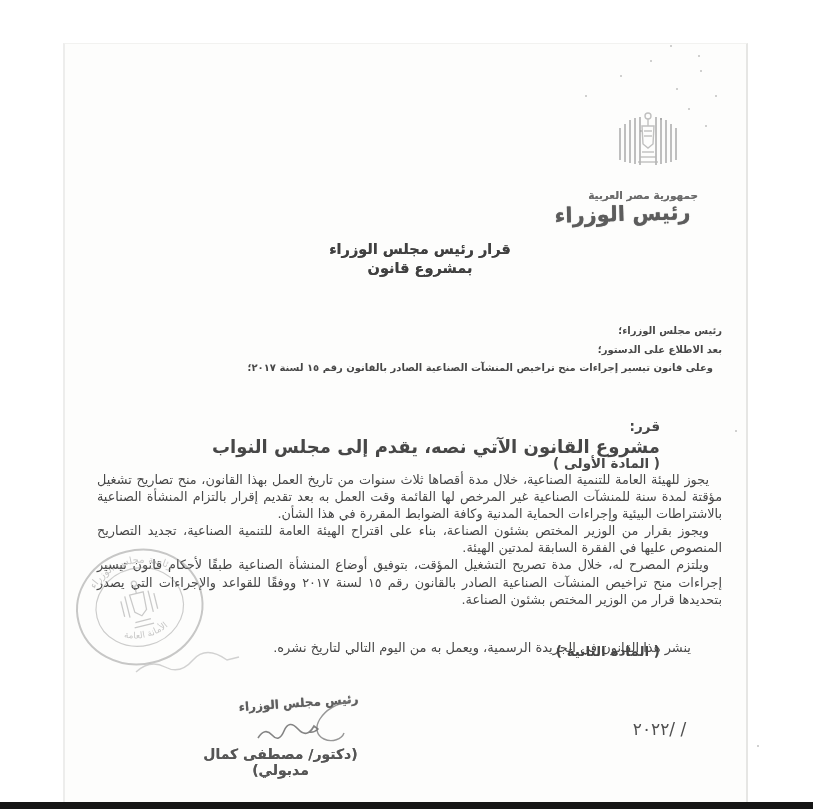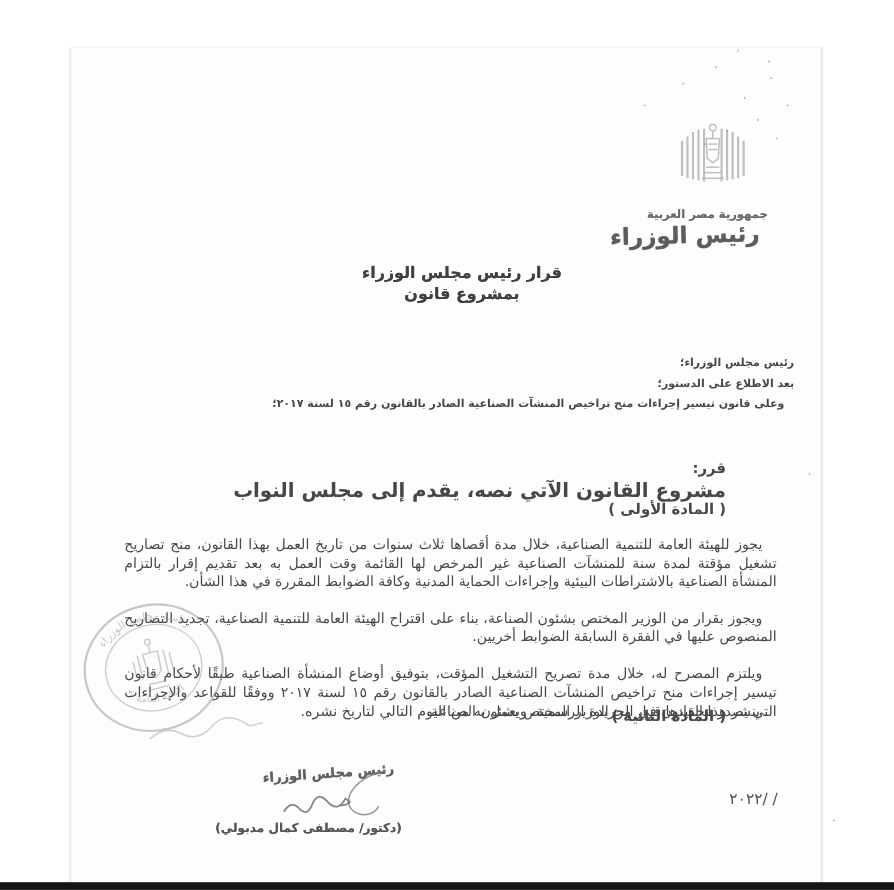--- a/index.html
+++ b/index.html
@@ -40,31 +40,31 @@
   .preamble{left:95px;top:322px;width:627px;}
   .pre-line{font-size:10px;line-height:18.6px;text-align:right;}
   .pre-line.ind{padding-right:9px;font-weight:bold;}
   
   .decided{left:180px;top:418px;width:480px;font-size:13.5px;}
   .submission{left:180px;top:436px;width:480px;font-size:18px;}
   .article-head{width:480px;left:180px;font-size:13.5px;}
   
   .bodytext{left:97px;top:471px;width:625px;font-size:12.8px;line-height:17.1px;
     text-align:justify;}
-  .bodytext p{margin:16px;text-indent:13px;}
+  .bodytext p{margin:0;text-indent:13px;}
   .article2-line{left:97px;top:640px;width:612px;font-size:13px;
     padding-right:18px;box-sizing:border-box;}
   
   .sig-title{left:231px;top:696px;width:135px;font-size:12px;font-weight:bold;
     color:#5f5f5f;text-align:center;transform:rotate(-4deg);
     text-shadow:0 0 .7px #777;}
-  .sig-name{left:193px;top:746px;width:175px;font-size:11px;font-weight:bold;
+  .sig-name{left:193px;top:746px;width:175px;font-size:14px;font-weight:bold;
     color:#565656;text-align:center;text-shadow:0 0 .6px #777;}
-  .sig-date{left:612px;top:719px;width:95px;font-size:14px;color:#4f4f4f;
-    direction:ltr;text-align:right;letter-spacing:1px;}
+  .sig-date{left:612px;top:719px;width:95px;font-size:17px;color:#4f4f4f;
+    direction:ltr;text-align:center;letter-spacing:1px;}
   .sig-curve,.sig-scribble,.pencil-scribble{position:absolute;}
   
   .stamp{position:absolute;left:70px;top:543px;width:140px;height:130px;
     opacity:.42;transform:rotate(-14deg);}
   
   .bottom-bar{position:absolute;left:0;top:802px;width:813px;height:7px;
     background:#151515;}
   
   .speck{position:absolute;width:2px;height:2px;border-radius:50%;
     background:#8f8f8f;opacity:.55;}
@@ -114,21 +114,21 @@
   <div class="pre-line bold">بعد الاطلاع على الدستور؛</div>
   <div class="pre-line ind">وعلى قانون تيسير إجراءات منح تراخيص المنشآت الصناعية الصادر بالقانون رقم ١٥ لسنة ٢٠١٧؛</div>
 </div>
 
 <div class="txt bold center decided">قرر:</div>
 <div class="txt bold center submission">مشروع القانون الآتي نصه، يقدم إلى مجلس النواب</div>
 <div class="txt bold center article-head" style="top:455px;">( المادة الأولى )</div>
 
 <div class="txt bodytext">
   <p>يجوز للهيئة العامة للتنمية الصناعية، خلال مدة أقصاها ثلاث سنوات من تاريخ العمل بهذا القانون، منح تصاريح تشغيل مؤقتة لمدة سنة للمنشآت الصناعية غير المرخص لها القائمة وقت العمل به بعد تقديم إقرار بالتزام المنشأة الصناعية بالاشتراطات البيئية وإجراءات الحماية المدنية وكافة الضوابط المقررة في هذا الشأن.</p>
-  <p>ويجوز بقرار من الوزير المختص بشئون الصناعة، بناء على اقتراح الهيئة العامة للتنمية الصناعية، تجديد التصاريح المنصوص عليها في الفقرة السابقة الضوابط أخريين.</p>
+  <p>ويجوز بقرار من الوزير المختص بشئون الصناعة، بناء على اقتراح الهيئة العامة للتنمية الصناعية، تجديد التصاريح المنصوص عليها في الفقرة السابقة لمدتين الهيئة.</p>
   <p>ويلتزم المصرح له، خلال مدة تصريح التشغيل المؤقت، بتوفيق أوضاع المنشأة الصناعية طبقًا لأحكام قانون تيسير إجراءات منح تراخيص المنشآت الصناعية الصادر بالقانون رقم ١٥ لسنة ٢٠١٧ ووفقًا للقواعد والإجراءات التي يصدر بتحديدها قرار من الوزير المختص بشئون الصناعة.</p>
 </div>
 
 <div class="txt bold center article-head" style="top:643px;">( المادة الثانية )</div>
 <div class="txt article2-line">ينشر هذا القانون في الجريدة الرسمية، ويعمل به من اليوم التالي لتاريخ نشره.</div>
 
 <div class="txt sig-title">رئيس مجلس الوزراء</div>
 <svg class="sig-curve" style="left:298px;top:697px;" width="60" height="52">
   <path d="M52 4 C22 10 10 34 26 42 C34 46 44 42 46 36" stroke="#7d7d7d" stroke-width="1.4" fill="none" opacity="0.8"></path>
 </svg>

